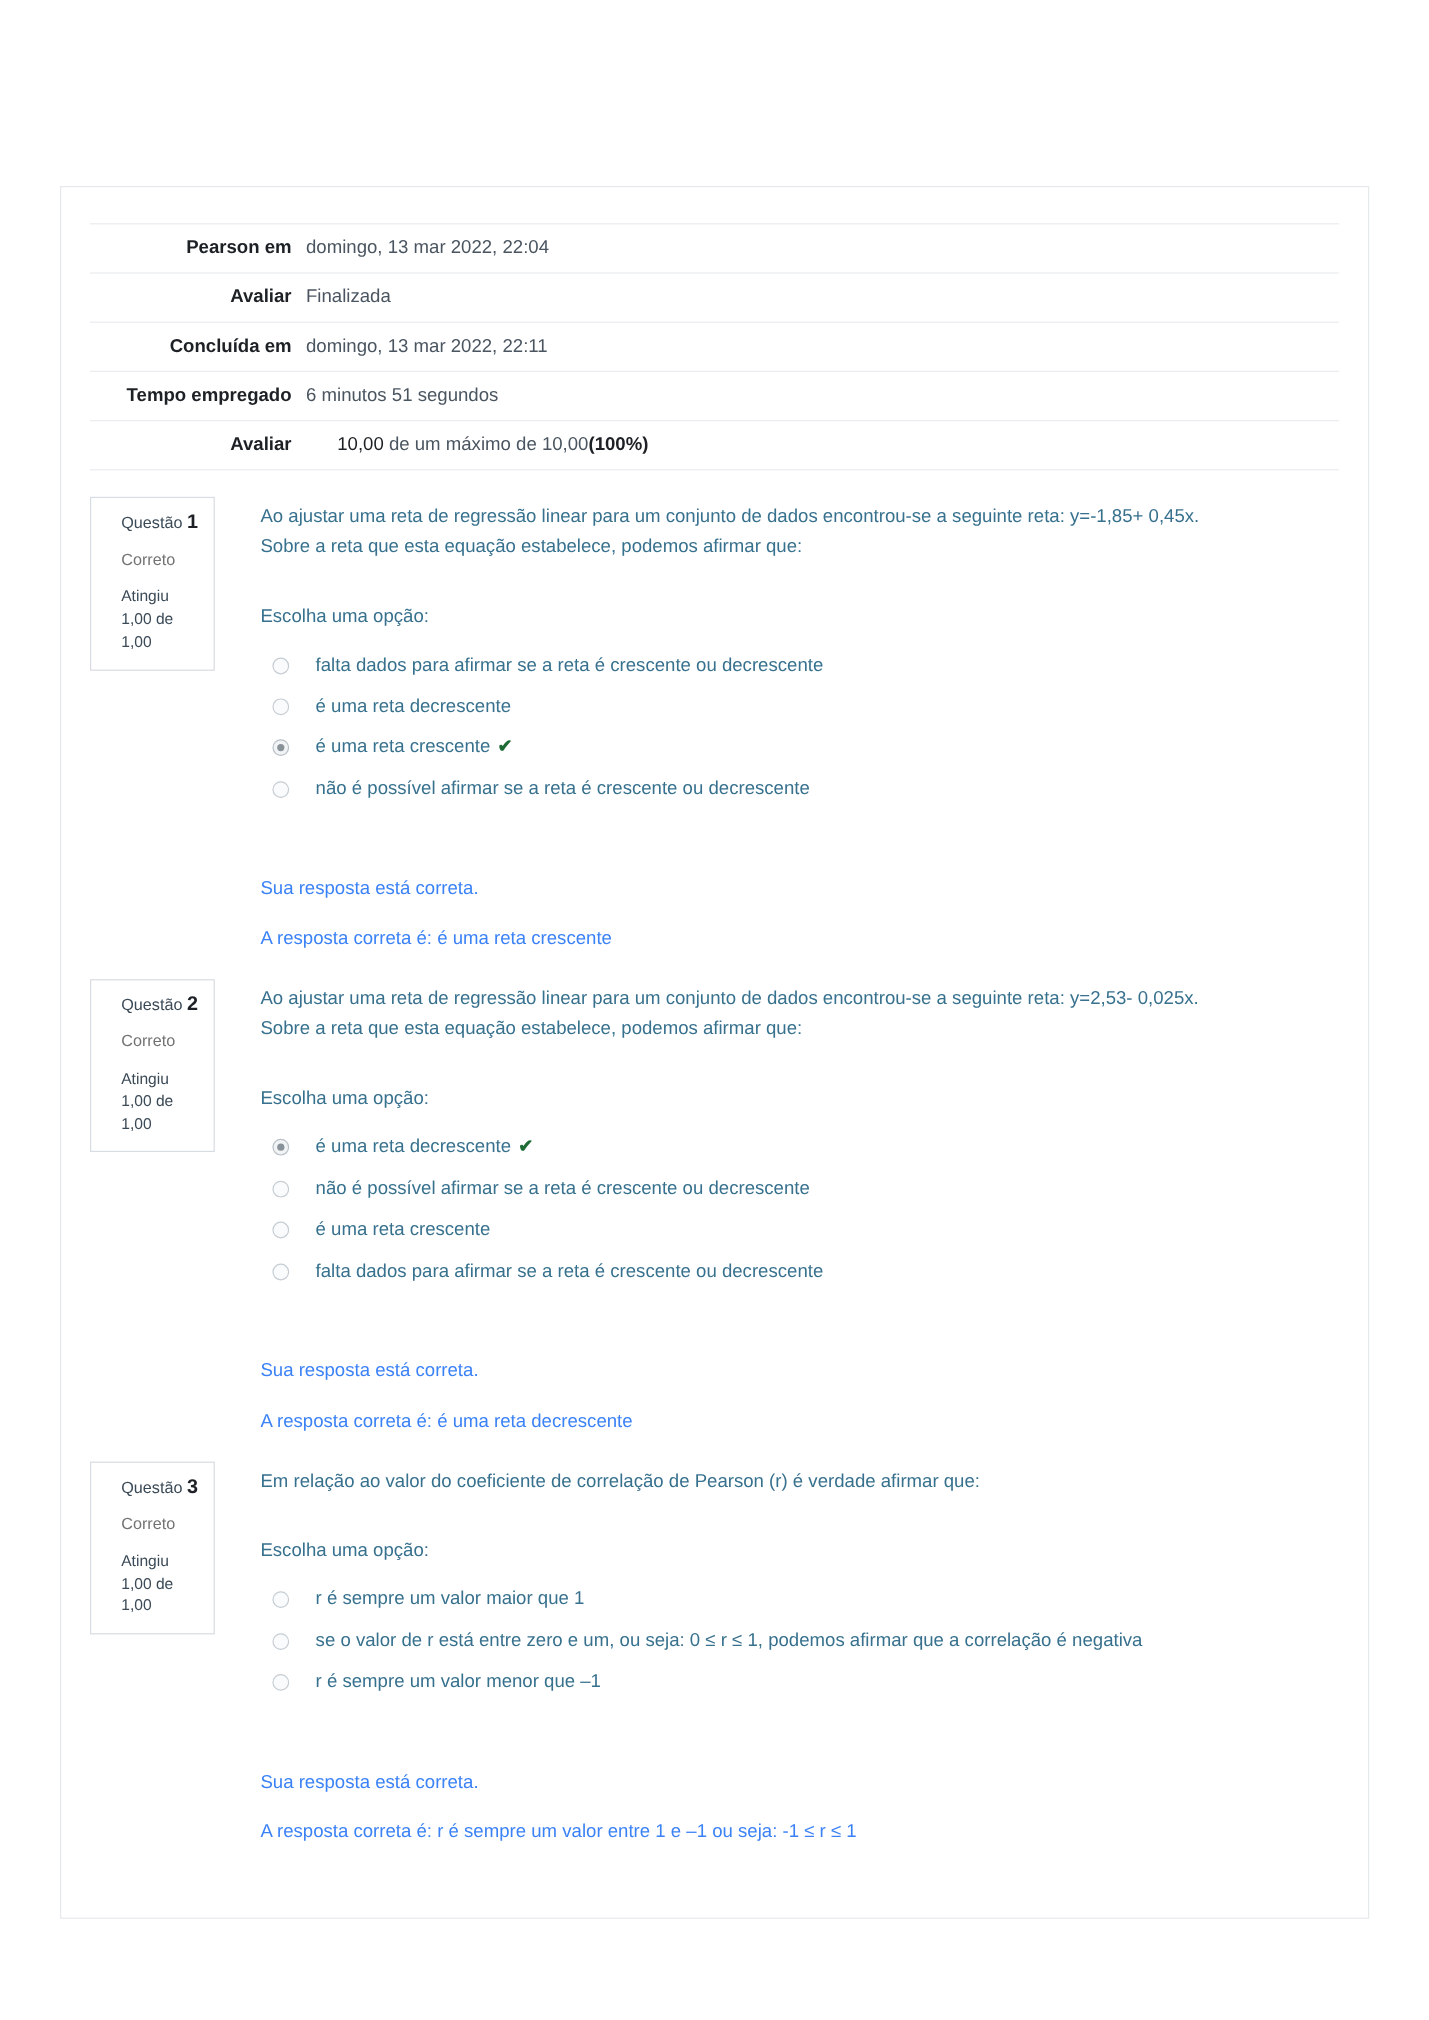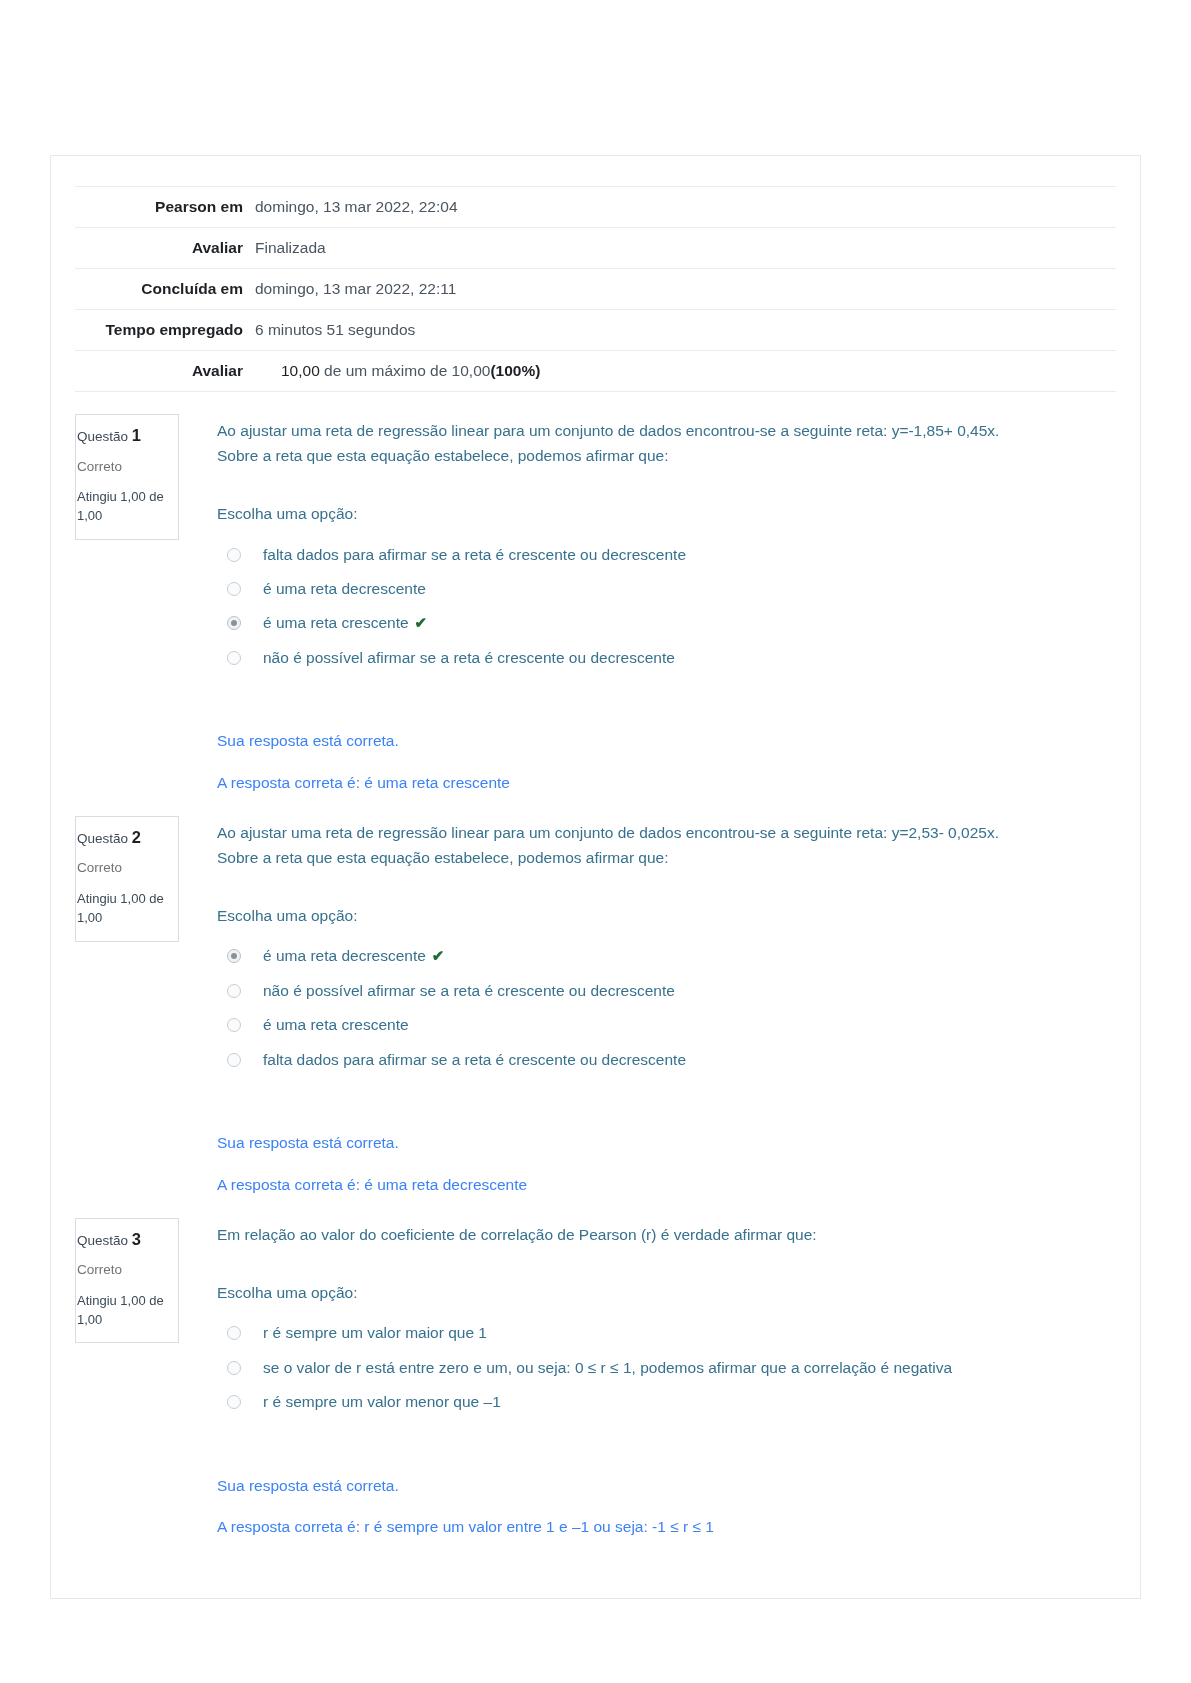--- a/index.html
+++ b/index.html
@@ -95,21 +95,21 @@
   
   .question {
     display: flex;
     align-items: flex-start;
     margin-top: 22px;
   }
   .q-info {
     width: 104px;
     min-width: 104px;
     border: 1px solid #d7dde2;
-    padding: 10px 11px 13px 1px;
+    padding: 10px 11px 13px 25px;
     margin-right: 38px;
     background: #ffffff;
   }
   .q-info .q-num {
     font-size: 13.5px;
     color: #3b4a57;
     margin-bottom: 11px;
     line-height: 1.3;
   }
   .q-info .q-num b {

